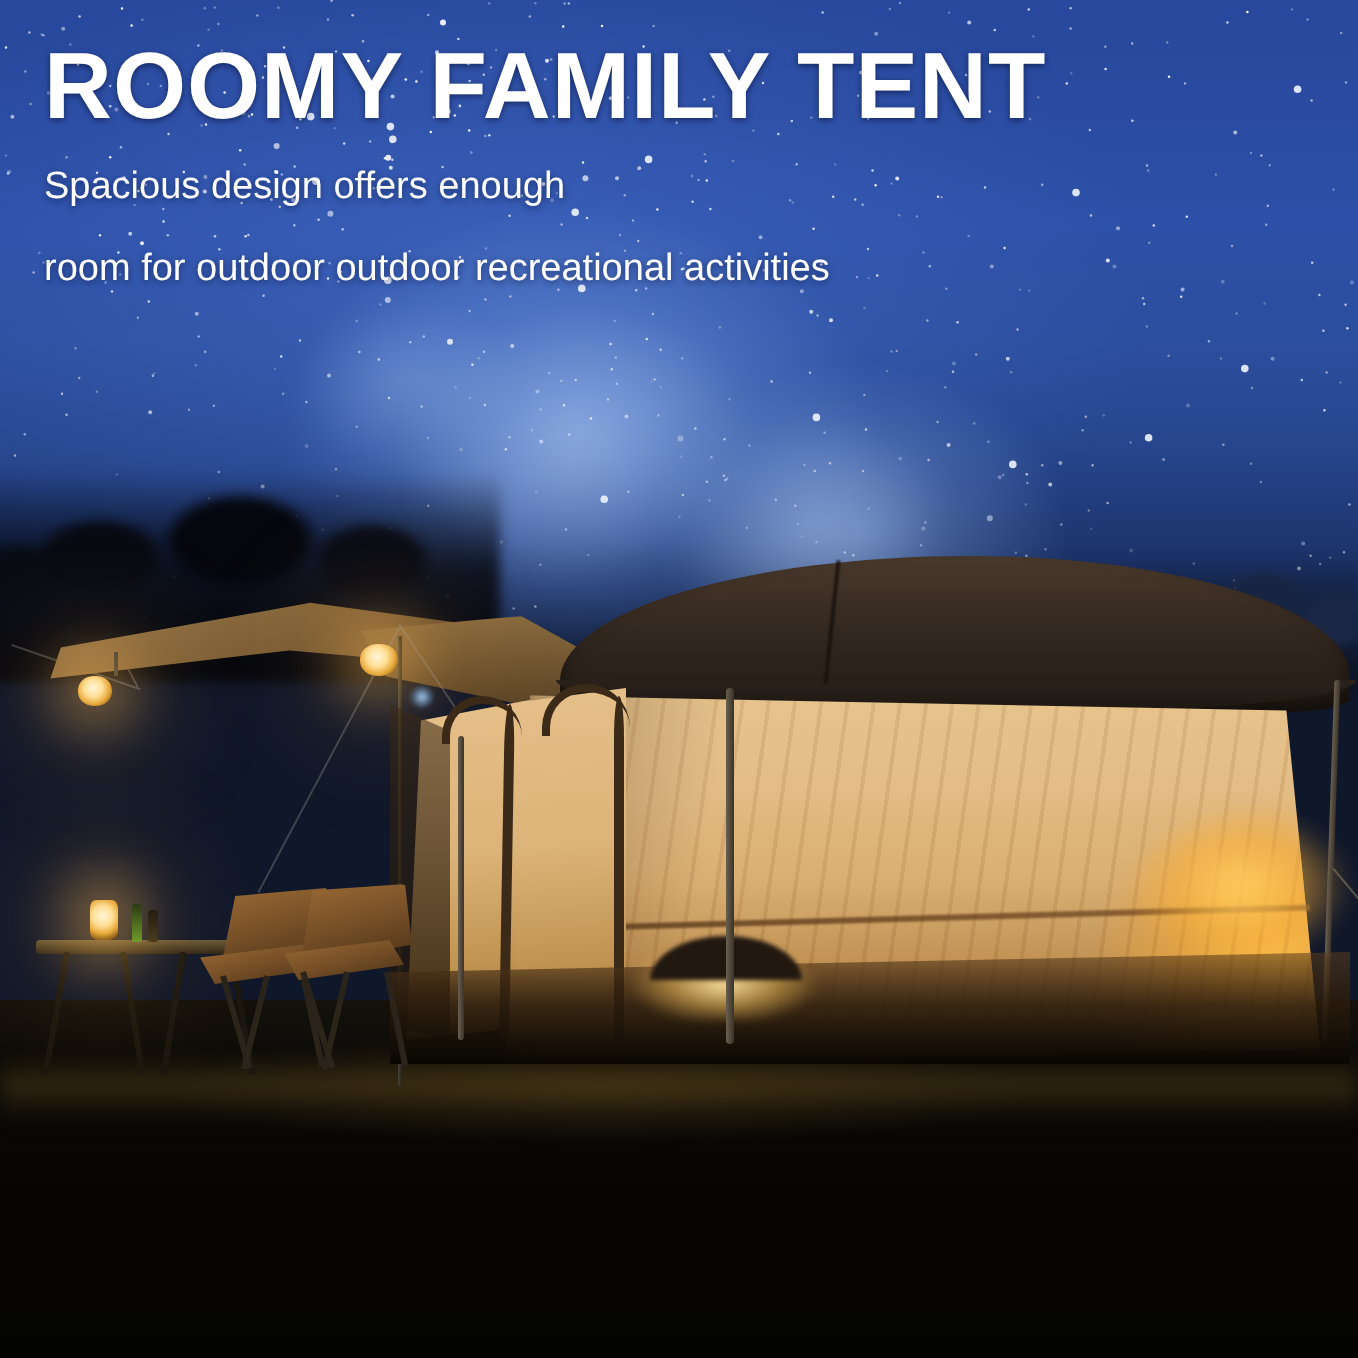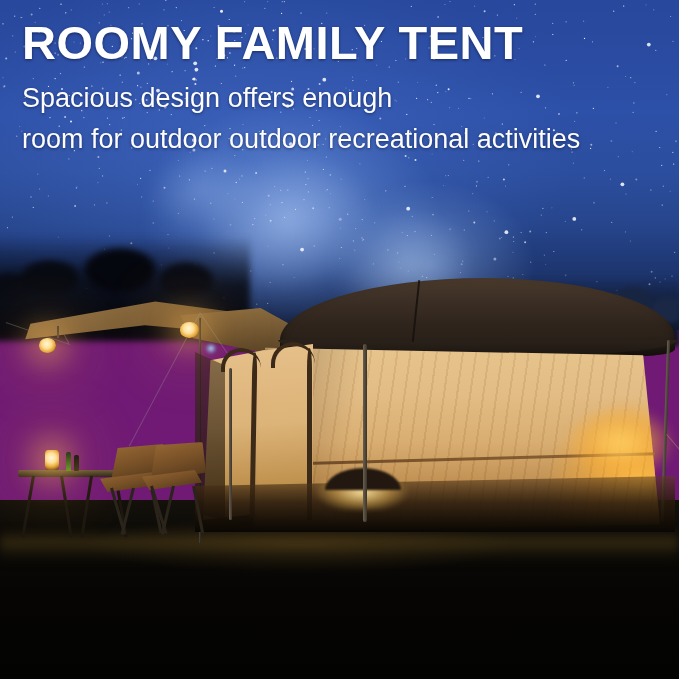--- a/index.html
+++ b/index.html
@@ -6,21 +6,21 @@
   * { margin:0; padding:0; box-sizing:border-box; }
   html,body{
     background:#000;
     font-family:"Liberation Sans", sans-serif;
   }
   #stage{
     position:relative;
     width:679px;
     height:679px;
     overflow:hidden;
-    background:#701a75;
+    background:#0f172a;
   }
 
   
   .sky{
     position:absolute; left:0; top:0; width:679px; height:330px;
     background:
       radial-gradient(ellipse 200px 150px at 290px 215px, rgba(150,185,240,.55) 0%, rgba(120,160,225,.25) 45%, rgba(0,0,0,0) 75%),
       radial-gradient(ellipse 150px 120px at 430px 265px, rgba(160,195,245,.42) 0%, rgba(0,0,0,0) 70%),
       radial-gradient(ellipse 420px 230px at 250px 150px, rgba(70,110,200,.55) 0%, rgba(0,0,0,0) 78%),
       linear-gradient(180deg,#27489c 0%, #2a4ba1 18%, #2d50a8 34%, #2c4e9e 52%, #26458c 68%, #1e3670 82%, #16274f 92%, #101c38 100%);
@@ -182,21 +182,21 @@
   
   .title{
     position:absolute; left:22px; top:18px;
     font-size:47px; font-weight:bold; color:#ffffff;
     letter-spacing:.5px; line-height:1.06;
     text-shadow:0 1px 3px rgba(0,10,40,.55);
     white-space:nowrap;
   }
   .sub{
     position:absolute; left:22px;
-    font-size:27px; color:#fdfdff; font-weight:400;
+    font-size:19px; color:#fdfdff; font-weight:400;
     text-shadow:0 1px 3px rgba(0,10,40,.5);
     white-space:nowrap;
   }
   .sub1{ top:83px; }
   .sub2{ top:124px; }
 </style>
 </head>
 <body>
 
 <div id="stage">

